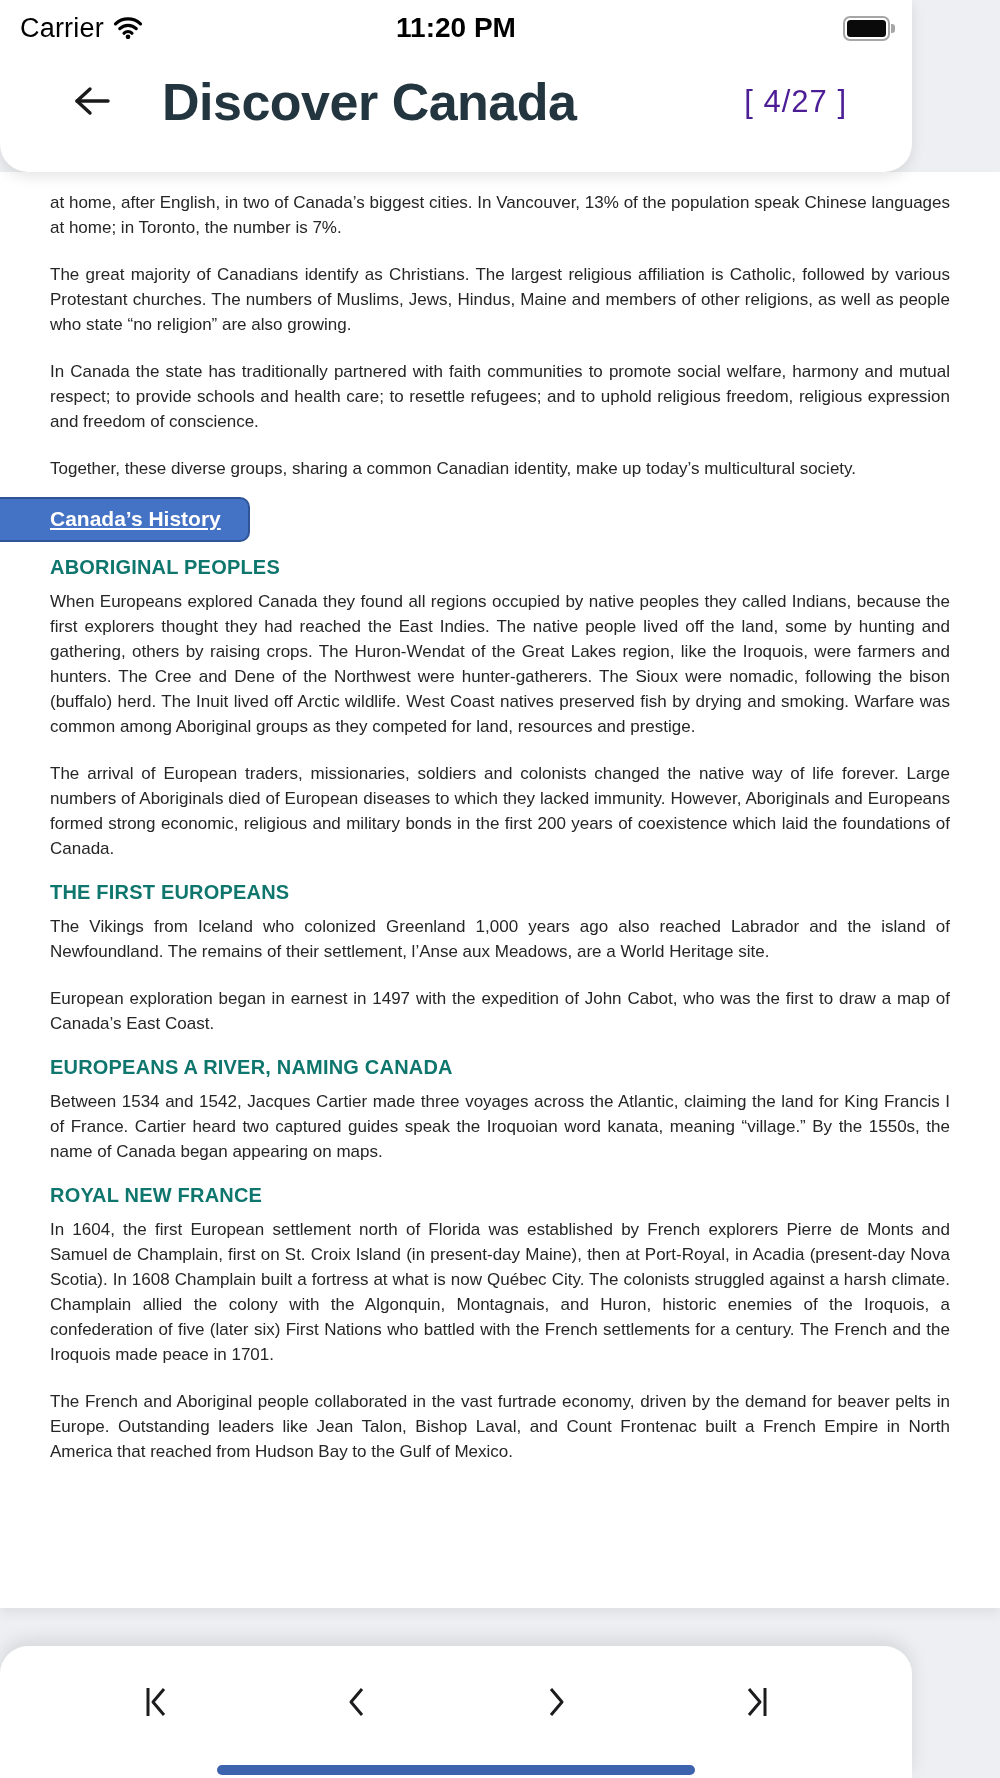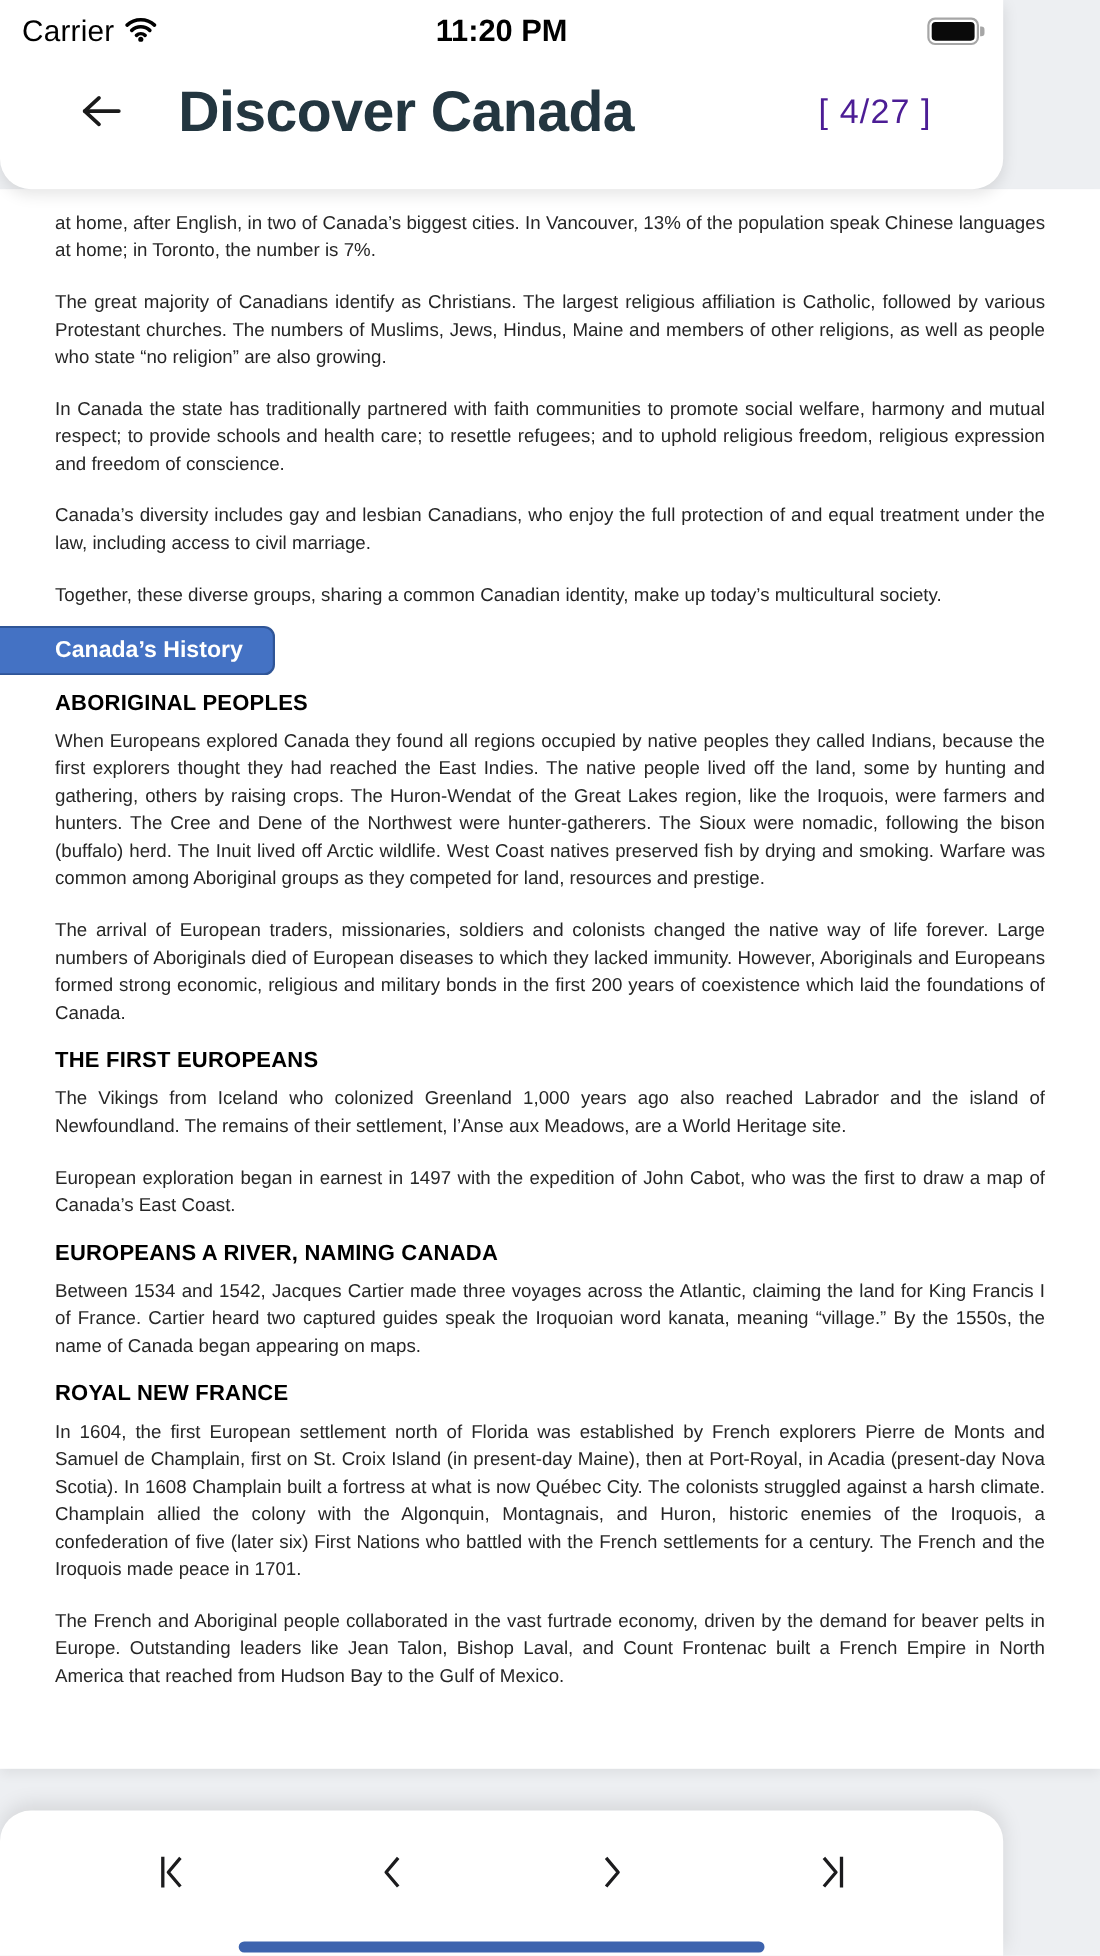--- a/index.html
+++ b/index.html
@@ -52,33 +52,34 @@
     width:1000px; height:1436px; overflow:hidden;
     padding:18px 50px 26px 50px;
     box-shadow:0 6px 10px rgba(0,0,0,0.06);
   }
   .content p {
     font-size:17px; line-height:25px; color:#262626;
     text-align:justify; margin-top:22px;
   }
   .content p:first-child { margin-top:0; }
   .section-heading {
-    font-size:20px; font-weight:700; color:#000000;
+    font-size:20px; font-weight:700; color:#0f766e;
     letter-spacing:.2px; margin:20px 0 10px;
   }
   .section-heading.after-badge { margin-top:12px; }
   .content p.tight { margin-top:10px; }
   .history-badge {
     display:inline-block;
     background:#4472C4; color:#ffffff;
     border:2px solid #2F5597; border-left:none;
     border-radius:0 10px 10px 0;
     font-size:21px; font-weight:700;
     padding:8px 27px 9px 50px;
     margin:16px 0 2px -50px;
+    text-decoration:underline;
   }
 
   
   .nav-card {
     position:absolute; left:0; right:0; bottom:0; z-index:10;
     height:132px; background:#ffffff;
     border-radius:28px 28px 0 0;
     box-shadow:0 -6px 18px rgba(0,0,0,0.10);
     display:flex; align-items:center; justify-content:space-around;
     padding:0 58px 18px 58px;
@@ -125,21 +126,20 @@
       </button>
       <h1 class="page-title">Discover Canada</h1>
       <span class="page-indicator">[ 4/27 ]</span>
     </div>
   </header>
 
   <main class="content">
     <p>at home, after English, in two of Canada’s biggest cities. In Vancouver, 13% of the population speak Chinese languages at home; in Toronto, the number is 7%.</p>
     <p>The great majority of Canadians identify as Christians. The largest religious affiliation is Catholic, followed by various Protestant churches. The numbers of Muslims, Jews, Hindus, Maine and members of other religions, as well as people who state “no religion” are also growing.</p>
     <p>In Canada the state has traditionally partnered with faith communities to promote social welfare, harmony and mutual respect; to provide schools and health care; to resettle refugees; and to uphold religious freedom, religious expression and freedom of conscience.</p>
-    <p>Canada’s diversity includes gay and lesbian Canadians, who enjoy the full protection of and equal treatment under the law, including access to civil marriage.</p>
     <p>Together, these diverse groups, sharing a common Canadian identity, make up today’s multicultural society.</p>
 
     <div class="history-badge">Canada’s History</div>
 
     <h3 class="section-heading after-badge">ABORIGINAL PEOPLES</h3>
     <p class="tight">When Europeans explored Canada they found all regions occupied by native peoples they called Indians, because the first explorers thought they had reached the East Indies. The native people lived off the land, some by hunting and gathering, others by raising crops. The Huron-Wendat of the Great Lakes region, like the Iroquois, were farmers and hunters. The Cree and Dene of the Northwest were hunter-gatherers. The Sioux were nomadic, following the bison (buffalo) herd. The Inuit lived off Arctic wildlife. West Coast natives preserved fish by drying and smoking. Warfare was common among Aboriginal groups as they competed for land, resources and prestige.</p>
     <p>The arrival of European traders, missionaries, soldiers and colonists changed the native way of life forever. Large numbers of Aboriginals died of European diseases to which they lacked immunity. However, Aboriginals and Europeans formed strong economic, religious and military bonds in the first 200 years of coexistence which laid the foundations of Canada.</p>
 
     <h3 class="section-heading">THE FIRST EUROPEANS</h3>
     <p class="tight">The Vikings from Iceland who colonized Greenland 1,000 years ago also reached Labrador and the island of Newfoundland. The remains of their settlement, l’Anse aux Meadows, are a World Heritage site.</p>

